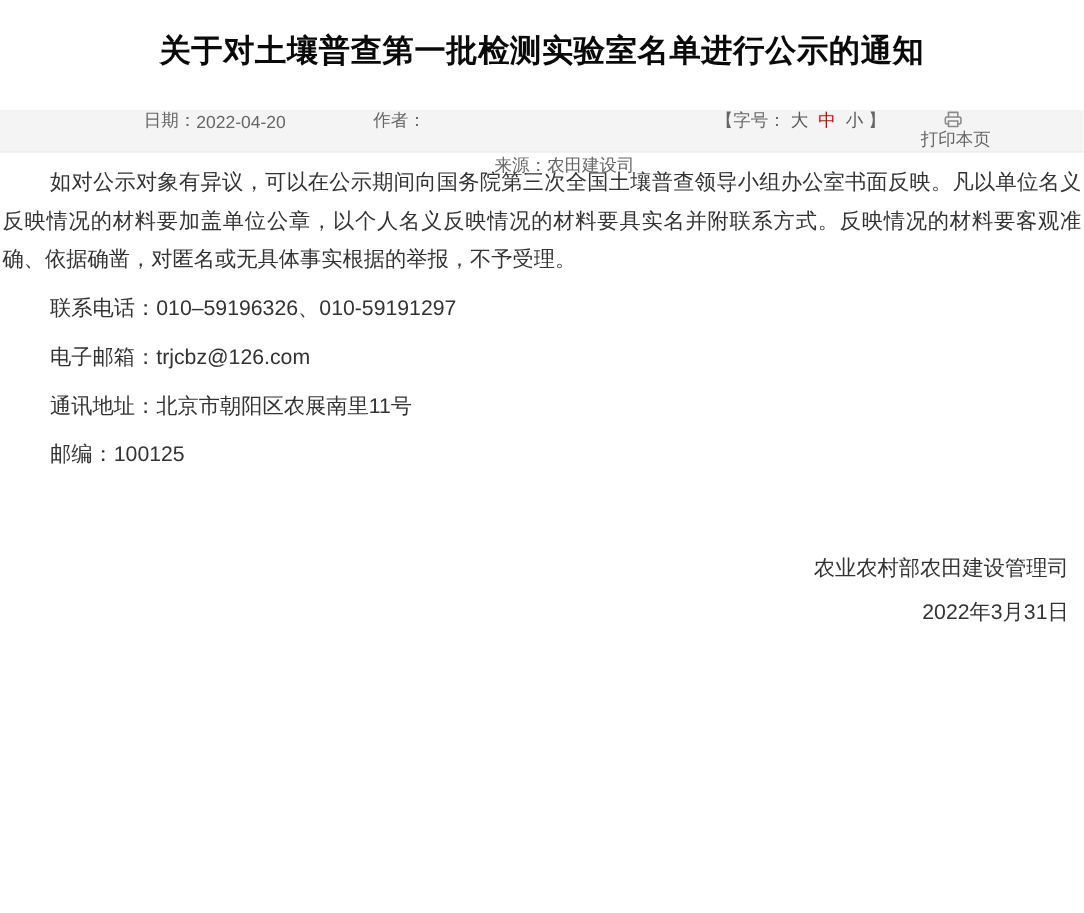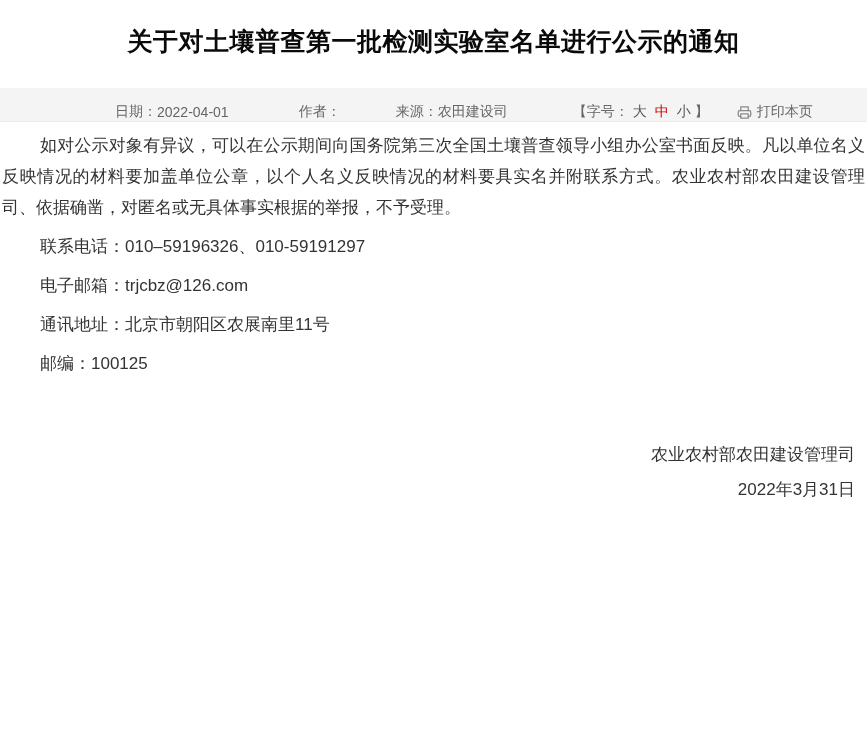--- a/index.html
+++ b/index.html
@@ -25,31 +25,31 @@
     letter-spacing: 0.5px;
   }
 
   
   .meta-bar {
     margin-top: 30px;
     height: 34px;
     background: #f4f4f4;
     border-bottom: 1px solid #ebebeb;
     display: flex;
-    align-items: flex-end;
+    align-items: flex-start;
     font-size: 14px;
     color: #666666;
     white-space: nowrap;
   }
   .meta-item { display: inline-flex; align-items: center; }
   .m-date    { margin-left: 115px; }
   .m-author  { margin-left: 70px; }
   .m-source  { margin-left: 55px; margin-top: 36px; }
   .m-fontsize{ margin-left: 65px; }
-  .m-print   { margin-left: 28px; cursor: pointer; }
+  .m-print   { margin-left: 28px; cursor: pointer; flex-direction: column; }
   .fs-opt { margin: 0 4px; cursor: pointer; color: #555555; }
   .fs-mid { color: #cc0000; }
   .m-print svg { margin-right: 5px; display: block; }
 
   
   .article {
     padding: 0 2px;
     font-size: 17px;
     color: #333333;
   }
@@ -78,21 +78,21 @@
 </head>
 <body>
 
 <div class="page">
 
   <h1 class="title">关于对土壤普查第一批检测实验室名单进行公示的通知</h1>
 
   <div class="meta-bar">
     <span class="meta-item m-date">
       <span>日期：</span>
-        <span>2022-04-01</span>
+        <span>2022-04-20</span>
     </span>
     <span class="meta-item m-author">
       <span>作者：</span>
         <span></span>
     </span>
     <span class="meta-item m-source">
       <span>来源：</span>
         <span>农田建设司</span>
     </span>
     <span class="meta-item m-fontsize">
@@ -106,21 +106,21 @@
       <svg width="15" height="15" viewBox="0 0 24 24" fill="none" stroke="#8a8a8a" stroke-width="2" stroke-linecap="round" stroke-linejoin="round">
         <path d="M6 9V3h12v6"></path>
         <path d="M6 18H4a2 2 0 0 1-2-2v-5a2 2 0 0 1 2-2h16a2 2 0 0 1 2 2v5a2 2 0 0 1-2 2h-2"></path>
         <rect x="6" y="14" width="12" height="7"></rect>
       </svg>
       <span>打印本页</span>
     </span>
   </div>
 
   <div class="article">
-    <p>如对公示对象有异议，可以在公示期间向国务院第三次全国土壤普查领导小组办公室书面反映。凡以单位名义反映情况的材料要加盖单位公章，以个人名义反映情况的材料要具实名并附联系方式。农业农村部农田建设管理司、依据确凿，对匿名或无具体事实根据的举报，不予受理。</p>
+    <p>如对公示对象有异议，可以在公示期间向国务院第三次全国土壤普查领导小组办公室书面反映。凡以单位名义反映情况的材料要加盖单位公章，以个人名义反映情况的材料要具实名并附联系方式。反映情况的材料要客观准确、依据确凿，对匿名或无具体事实根据的举报，不予受理。</p>
 
     <p><span>联系电话：</span><span>010–59196326、010-59191297</span></p>
     <p><span>电子邮箱：</span><span>trjcbz@126.com</span></p>
     <p><span>通讯地址：</span><span>北京市朝阳区农展南里11号</span></p>
     <p><span>邮编：</span><span>100125</span></p>
 
 
     <p class="signature">农业农村部农田建设管理司</p>
     <p class="sign-date">2022年3月31日</p>
   </div>

